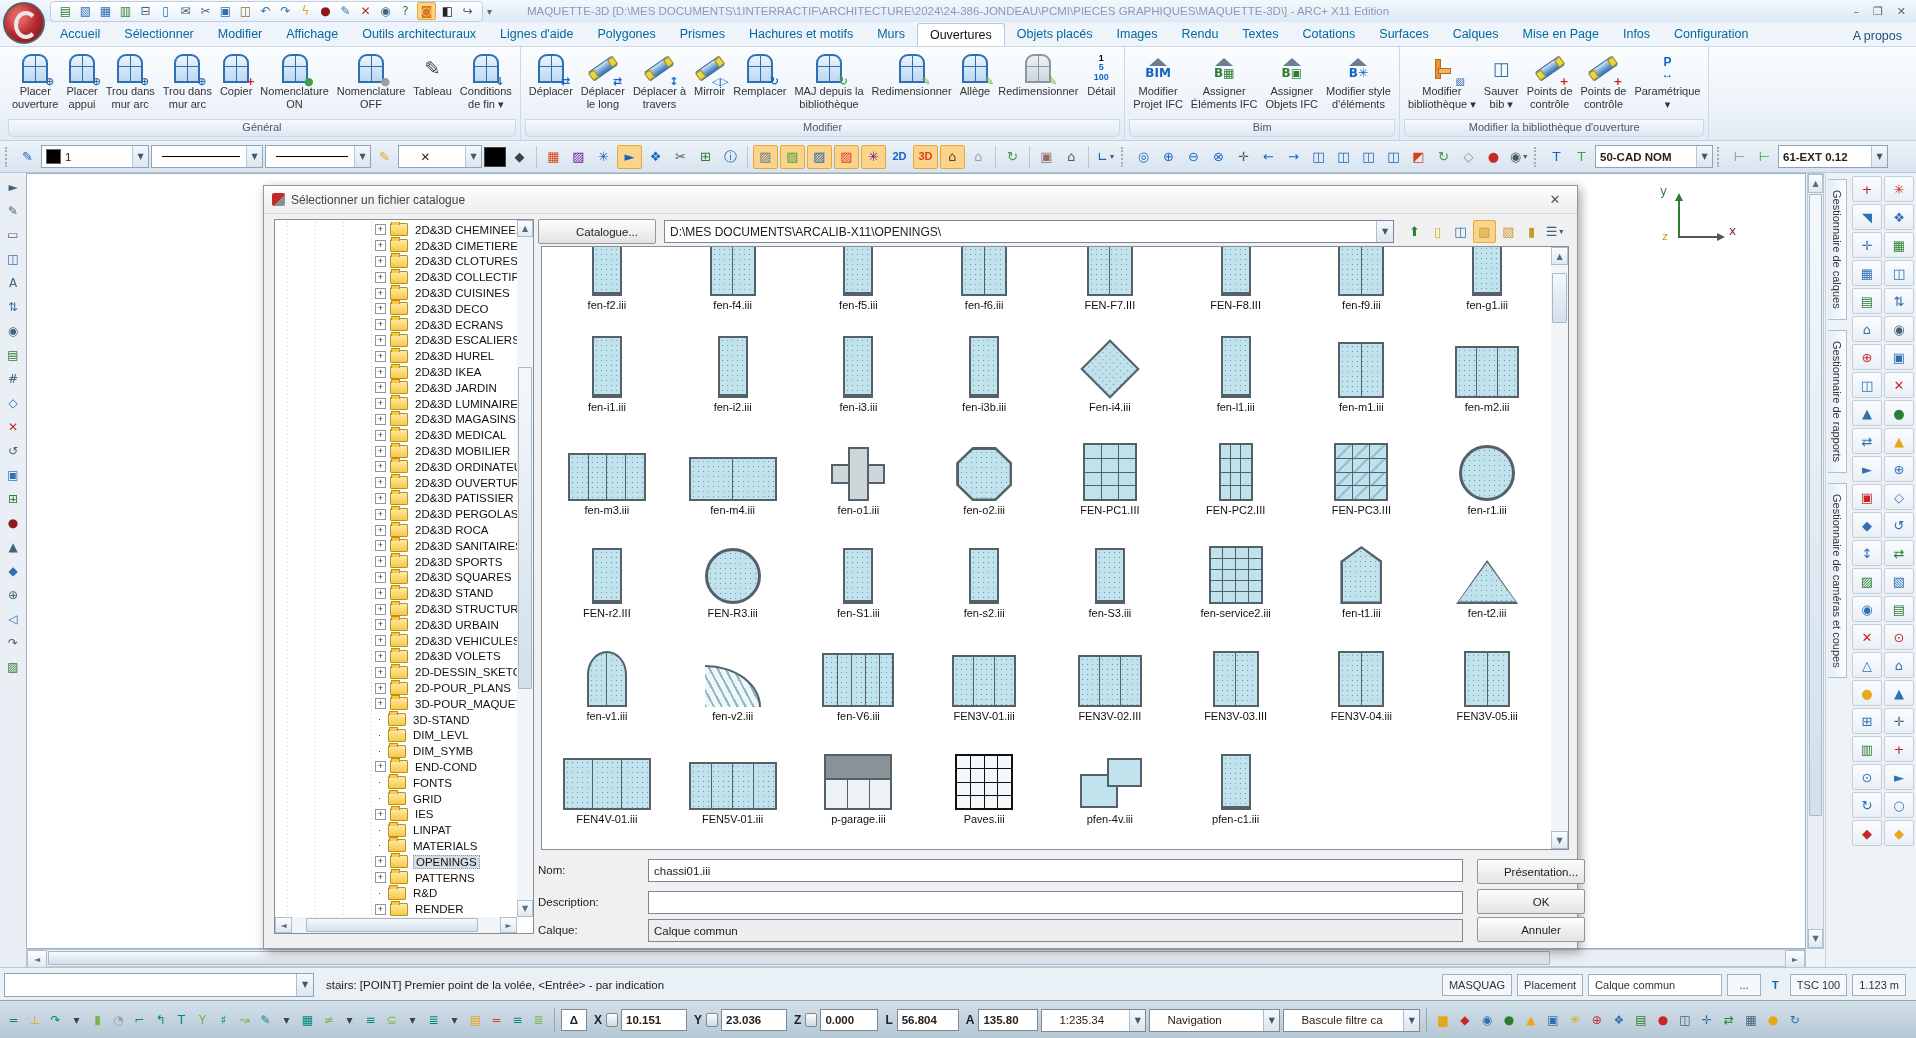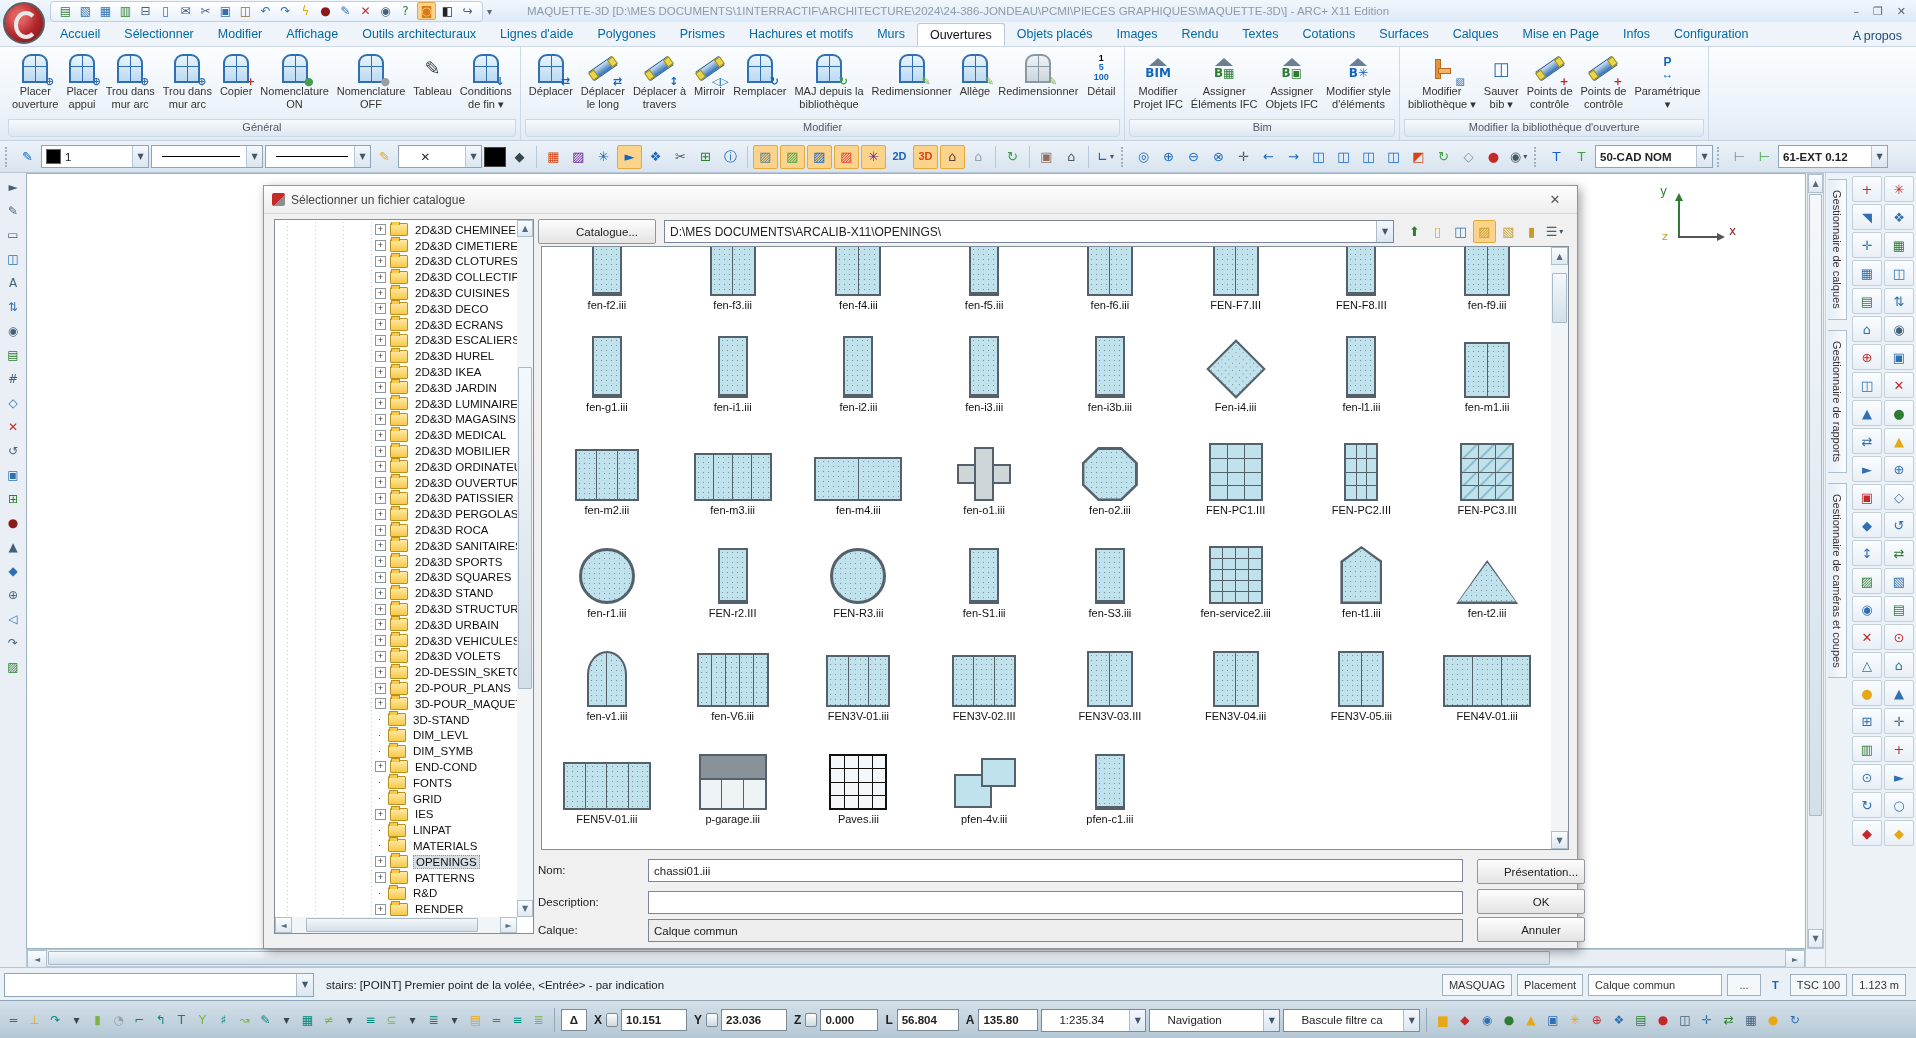--- a/index.html
+++ b/index.html
@@ -1088,29 +1088,20 @@
           </div>
           <div class="glabel">fen-f2.iii</div>
         </div>
         <div class="gcell">
           <div class="thumbwrap">
             <div class="sh w2">
               <div class="pane"></div>
               <div class="pane"></div>
             </div>
           </div>
-          <div class="glabel">fen-f3.iii</div>
-        </div>
-        <div class="gcell">
-          <div class="thumbwrap">
-            <div class="sh w2">
-              <div class="pane"></div>
-              <div class="pane"></div>
-            </div>
-          </div>
           <div class="glabel">fen-f4.iii</div>
         </div>
         <div class="gcell">
           <div class="thumbwrap">
             <div class="sh w1">
               <div class="pane"></div>
             </div>
           </div>
           <div class="glabel">fen-f5.iii</div>
         </div>
@@ -1343,20 +1334,28 @@
             </div>
           </div>
           <div class="glabel">fen-S1.iii</div>
         </div>
         <div class="gcell">
           <div class="thumbwrap">
             <div class="sh w1">
               <div class="pane"></div>
             </div>
           </div>
+          <div class="glabel">fen-s2.iii</div>
+        </div>
+        <div class="gcell">
+          <div class="thumbwrap">
+            <div class="sh w1">
+              <div class="pane"></div>
+            </div>
+          </div>
           <div class="glabel">fen-S3.iii</div>
         </div>
         <div class="gcell">
           <div class="thumbwrap">
             <div class="sh wg dense gridsh" style="grid-template-columns: repeat(4, 1fr); grid-template-rows: repeat(5, 1fr);">
               <div class="cell"></div>
               <div class="cell"></div>
               <div class="cell"></div>
               <div class="cell"></div>
               <div class="cell"></div>
@@ -1396,20 +1395,26 @@
           <div class="glabel">fen-t2.iii</div>
         </div>
         <div class="gcell">
           <div class="thumbwrap">
             <div class="sh arch">
               <div class="pane"></div>
               <div class="pane"></div>
             </div>
           </div>
           <div class="glabel">fen-v1.iii</div>
+        </div>
+        <div class="gcell">
+          <div class="thumbwrap">
+            <div class="sh fan"></div>
+          </div>
+          <div class="glabel">fen-v2.iii</div>
         </div>
         <div class="gcell">
           <div class="thumbwrap">
             <div class="sh w5">
               <div class="pane"></div>
               <div class="pane"></div>
               <div class="pane"></div>
               <div class="pane"></div>
               <div class="pane"></div>
             </div>

